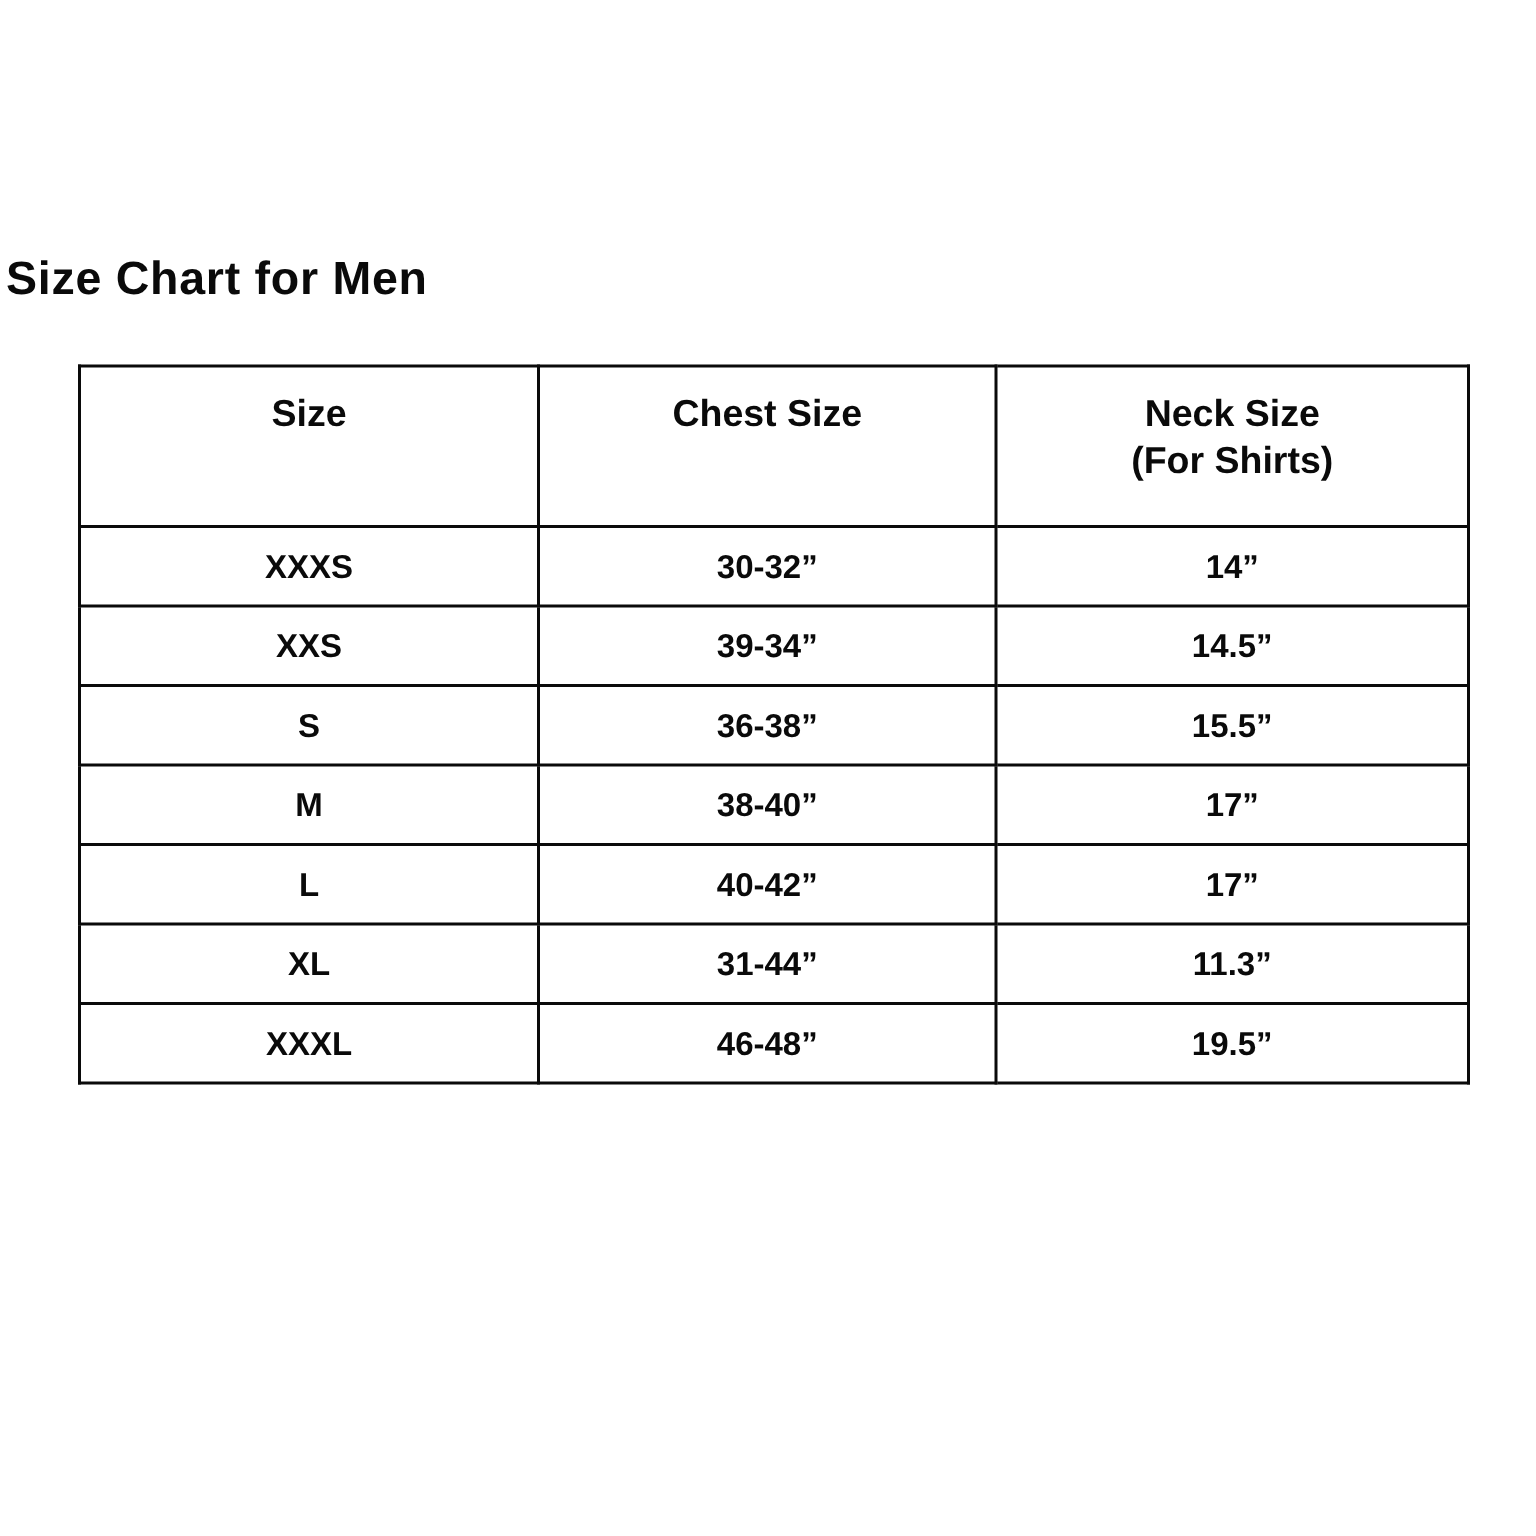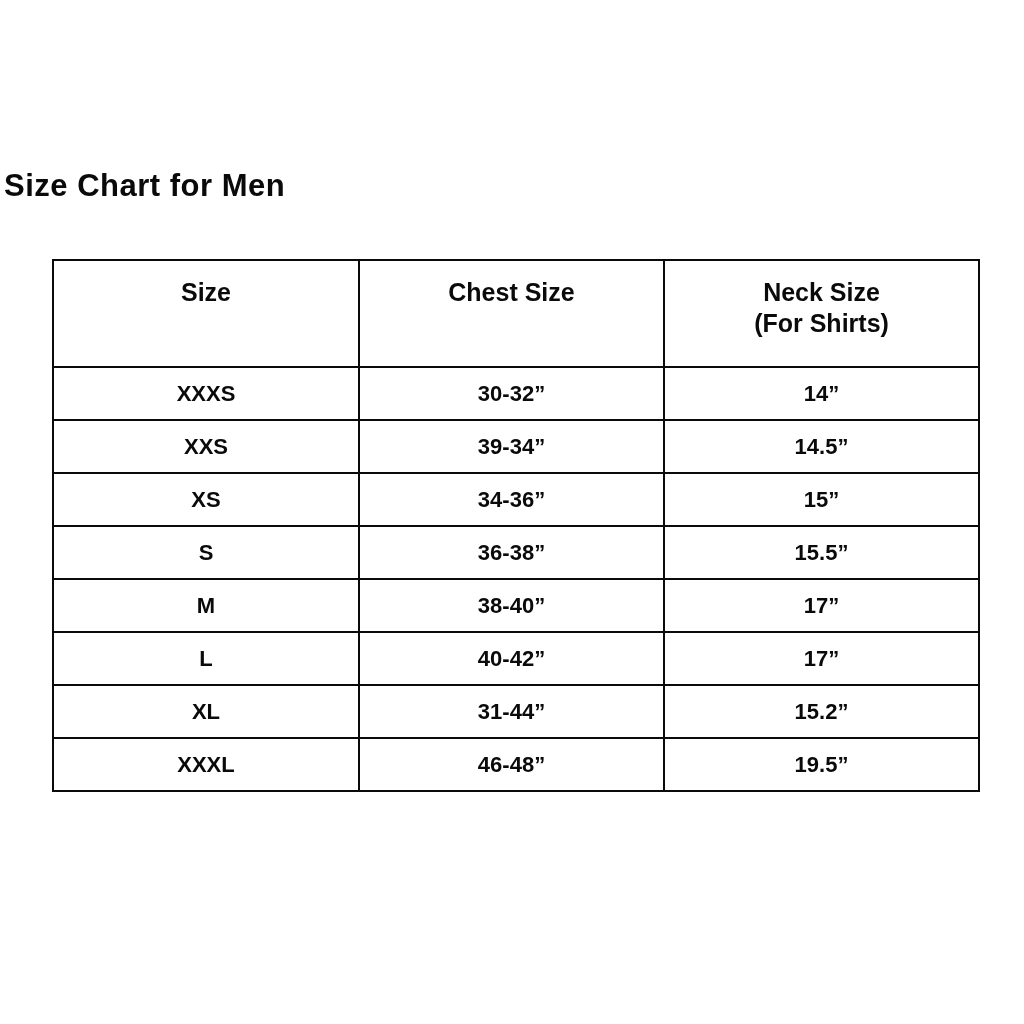--- a/index.html
+++ b/index.html
@@ -22,21 +22,21 @@
     left: 4px;
     width: 100%;
     text-align: left;
     font-size: 31px;
     font-weight: bold;
     letter-spacing: 0.5px;
     color: #0a0a0a;
   }
   table.size-table {
     position: absolute;
-    top: 259px;
+    top: 243px;
     left: 52px;
     width: 926px;
     border-collapse: collapse;
     table-layout: fixed;
   }
   table.size-table th,
   table.size-table td {
     border: 2px solid #0a0a0a;
     text-align: center;
     font-weight: bold;
@@ -92,43 +92,38 @@
         <td>XXXS</td>
         <td>30-32”</td>
         <td>14”</td>
       </tr>
       <tr>
         <td>XXS</td>
         <td>39-34”</td>
         <td>14.5”</td>
       </tr>
       <tr>
-        <td>XS</td>
-        <td>34-36”</td>
-        <td>15”</td>
-      </tr>
-      <tr>
         <td>S</td>
         <td>36-38”</td>
         <td>15.5”</td>
       </tr>
       <tr>
         <td>M</td>
         <td>38-40”</td>
         <td>17”</td>
       </tr>
       <tr>
         <td>L</td>
         <td>40-42”</td>
         <td>17”</td>
       </tr>
       <tr>
         <td>XL</td>
         <td>31-44”</td>
-        <td>15.2”</td>
+        <td>11.3”</td>
       </tr>
       <tr>
         <td>XXXL</td>
         <td>46-48”</td>
         <td>19.5”</td>
       </tr>
     </tbody>
   </table>
 
 </div>

